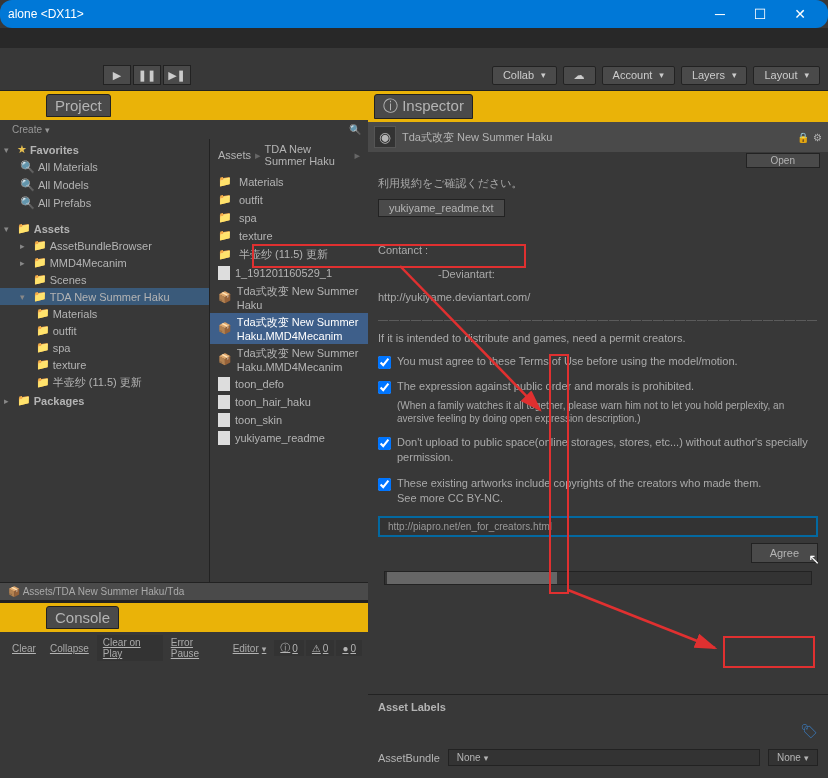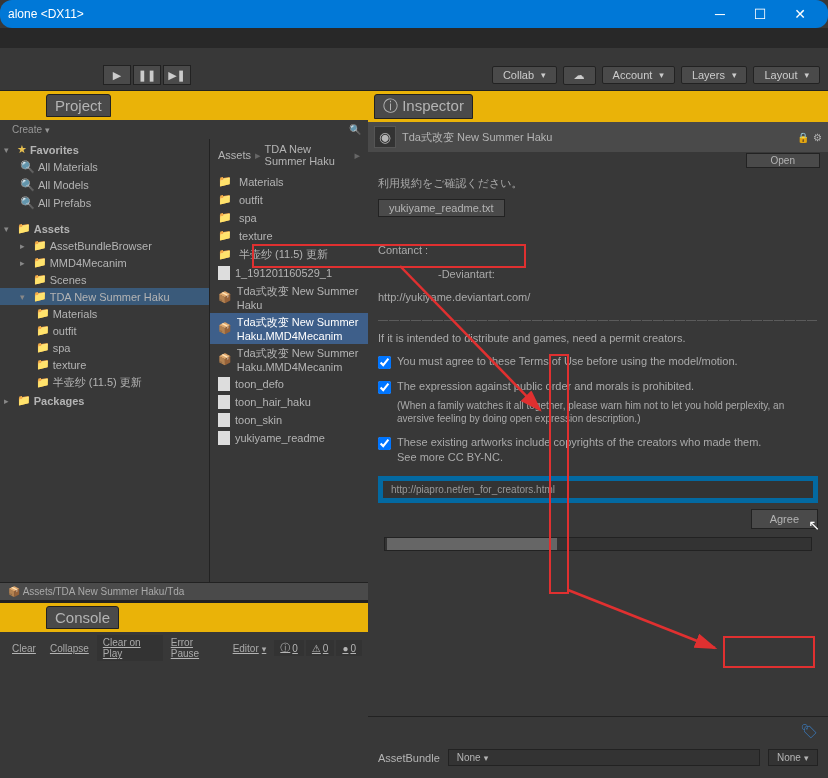--- a/index.html
+++ b/index.html
@@ -8,21 +8,21 @@
 .titlebar { background: #0078d7; height: 28px; display: flex; align-items: center; padding: 0 8px; color: #fff; border-radius: 12px; }
 .titlebar-text { flex: 1; font-size: 12px; }
 .titlebar-btns { display: flex; gap: 0; }
 .titlebar-btn { width: 40px; height: 28px; display: flex; align-items: center; justify-content: center; color: #fff; font-size: 14px; }
 
 .menubar { background: #282828; height: 20px; }
 
 .toolbar { background: #383838; height: 30px; display: flex; align-items: center; padding: 0 8px; margin-top: 12px; }
 .toolbar-left { display: flex; gap: 2px; margin-left: 95px; }
 .tb-btn { width: 28px; height: 20px; background: #4a4a4a; border: 1px solid #222; display: flex; align-items: center; justify-content: center; color: #ccc; }
-.toolbar-right { margin-left: auto; display: flex; gap: 6px; align-items: center; }
+.toolbar-right { margin-left: auto; display: flex; gap: 6px; }
 .dd-btn { background: #4a4a4a; border: 1px solid #222; padding: 2px 10px; color: #ccc; font-size: 11px; display: flex; align-items: center; gap: 4px; border-radius: 2px; }
 .dd-arrow::after { content: "▾"; font-size: 9px; margin-left: 3px; }
 
 .main { display: flex; height: 680px; }
 .left-col { width: 540px; display: flex; flex-direction: column; }
 .right-col { flex: 1; background: #383838; }
 
 .panel-header { background: #eab308; padding: 3px 6px; display: flex; align-items: flex-start; border-top: 1px solid #222; font-size: 15px; }
 .tab { background: #4a4a4a; padding: 2px 8px; border: 1px solid #222; border-radius: 3px 3px 0 0; }
 
@@ -69,21 +69,21 @@
 .insp-content { padding: 8px 10px; overflow-y: auto; flex: 1; position: relative; }
 .insp-text { color: #aaa; margin-bottom: 8px; font-size: 11px; line-height: 1.4; }
 .file-btn { background: #4a4a4a; border: 1px solid #222; padding: 2px 10px; font-size: 11px; margin-bottom: 26px; display: inline-block; }
 .divider { color: #666; letter-spacing: 1px; margin: 6px 0; font-size: 10px; }
 
 .check-row { display: flex; align-items: flex-start; gap: 6px; margin-bottom: 10px; padding-right: 6px; }
 .check-row input { margin-top: 2px; }
 .check-label { font-size: 11px; line-height: 1.4; color: #aaa; }
 .sub-note { font-size: 10px; line-height: 1.3; margin-top: 4px; }
 
-.url-box { background: #333; border: 5px solid #0369a1; padding: 3px 8px; font-size: 10px; margin-top: 6px; color: #999; }
+.url-box { background: #333; border: 2px solid #0369a1; padding: 3px 8px; font-size: 10px; margin-top: 6px; color: #999; }
 .agree-btn { background: #4a4a4a; border: 1px solid #222; padding: 3px 18px; font-size: 11px; float: right; margin-top: 6px; position: relative; }
 
 .asset-labels-section { border-top: 1px solid #222; padding: 6px 10px; }
 .asset-labels-title { font-weight: bold; margin-bottom: 10px; }
 .tag-icon { float: right; color: #3a7abc; font-size: 14px; }
 .bundle-row { display: flex; align-items: center; gap: 8px; padding: 4px 10px; }
 .bundle-dd { background: #333; border: 1px solid #222; padding: 2px 8px; font-size: 10px; flex: 1; }
 .bundle-dd.small { flex: 0 0 50px; }
 
 .red-box { position: absolute; border: 2px solid #e03030; pointer-events: none; z-index: 100; }
@@ -324,37 +324,42 @@
         </div>
         <div class="check-row">
           <input type="checkbox" checked="" style="">
           <div>
             <div class="check-label">The expression against public order and morals is prohibited.</div>
             <div class="check-label sub-note">(When a family watches it all together, please warn him not to let you hold perplexity, an aversive feeling by doing open expression description.)</div>
           </div>
         </div>
         <div class="check-row">
           <input type="checkbox" checked="" style="">
+          <div class="check-label">Don't upload to public space(online storages, stores, etc...) without author's specially permission.</div>
+        </div>
+        <div class="check-row">
+          <input type="checkbox" checked="" style="">
           <div>
             <div class="check-label">These existing artworks include copyrights of the creators who made them.</div>
             <div class="check-label">See more CC BY-NC.</div>
           </div>
         </div>
 
         <div class="url-box">http://piapro.net/en_for_creators.html</div>
         <div style="position:relative;height:30px">
           <span class="agree-btn">Agree</span>
           <span class="cursor-icon" style="right:-2px;top:14px">↖</span>
         </div>
         <div class="scrollbar-h">
             <div class="scrollbar-thumb"></div>
           </div>
       </div>
 
       <div class="asset-labels-section">
+        <div class="asset-labels-title">Asset Labels</div>
         <span class="tag-icon">🏷</span>
       </div>
       <div class="bundle-row">
         <span>AssetBundle</span>
         <div class="bundle-dd dd-arrow">None</div>
         <div class="bundle-dd small dd-arrow">None</div>
       </div>
     </div>
   </div>
 </div>

